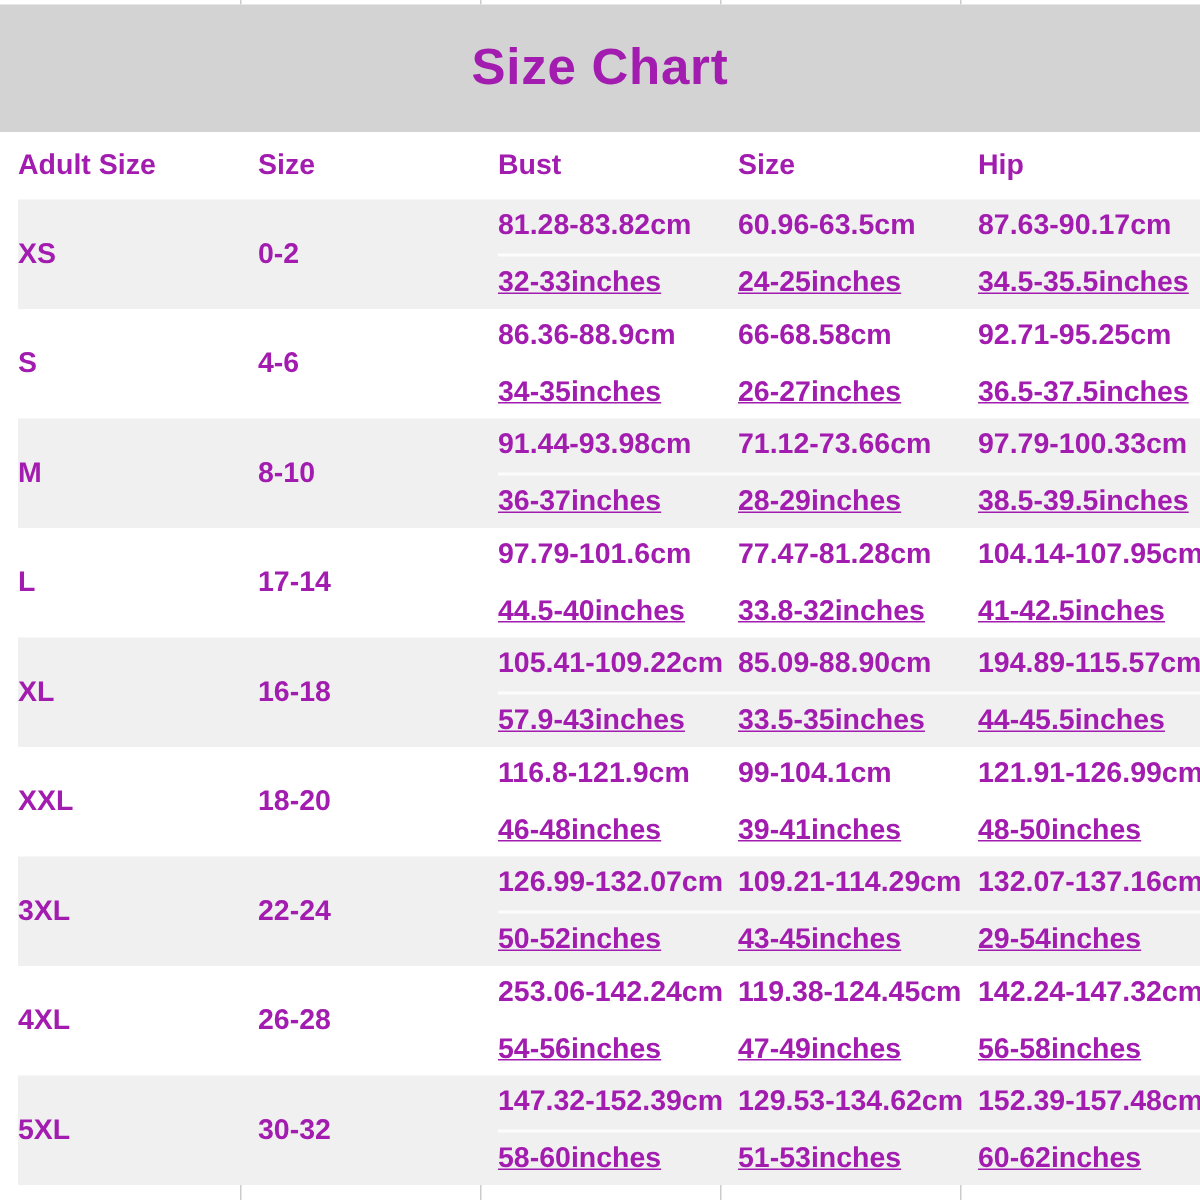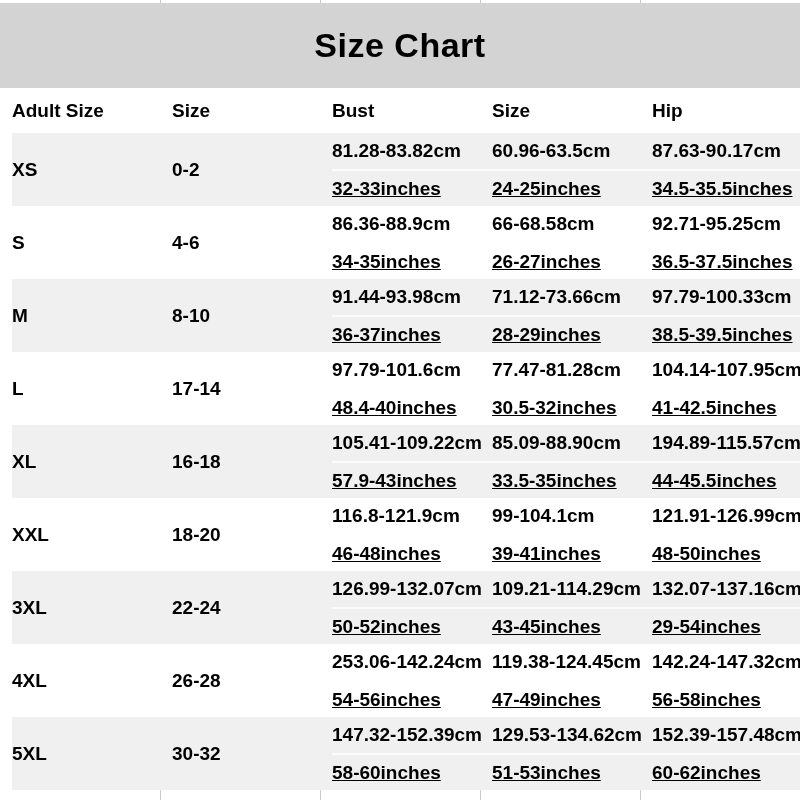--- a/index.html
+++ b/index.html
@@ -4,21 +4,21 @@
 <style>
   * { margin: 0; padding: 0; box-sizing: border-box; }
   html, body { background: #ffffff; }
   .page {
     position: relative;
     width: 800px;
     height: 800px;
     background: #ffffff;
     font-family: "Liberation Sans", "DejaVu Sans", sans-serif;
     font-weight: 700;
-    color: #000000;
+    color: #a21caf;
     overflow: hidden;
   }
   .top-strip { position: absolute; top: 0; left: 0; width: 800px; height: 3px; background: #ffffff; }
   .bottom-strip { position: absolute; top: 790px; left: 0; width: 800px; height: 10px; background: #ffffff; }
   .grid-stub { position: absolute; width: 1px; background: #cccccc; }
   .top-strip .grid-stub { top: 0; height: 3px; }
   .bottom-strip .grid-stub { top: 0; height: 10px; }
   .stub-1 { left: 160px; } .stub-2 { left: 320px; } .stub-3 { left: 480px; } .stub-4 { left: 640px; }
 
   .title-bar {
@@ -133,22 +133,22 @@
       </tr>
 
       <tr class="cm-row">
         <td rowspan="2">L</td>
         <td rowspan="2">17-14</td>
         <td class="measure-cm">97.79-101.6cm</td>
         <td class="measure-cm">77.47-81.28cm</td>
         <td class="measure-cm">104.14-107.95cm</td>
       </tr>
       <tr class="in-row">
-        <td>48.4-40inches</td>
-        <td>30.5-32inches</td>
+        <td>44.5-40inches</td>
+        <td>33.8-32inches</td>
         <td>41-42.5inches</td>
       </tr>
 
       <tr class="cm-row stripe">
         <td rowspan="2">XL</td>
         <td rowspan="2">16-18</td>
         <td class="measure-cm">105.41-109.22cm</td>
         <td class="measure-cm">85.09-88.90cm</td>
         <td class="measure-cm">194.89-115.57cm</td>
       </tr>

